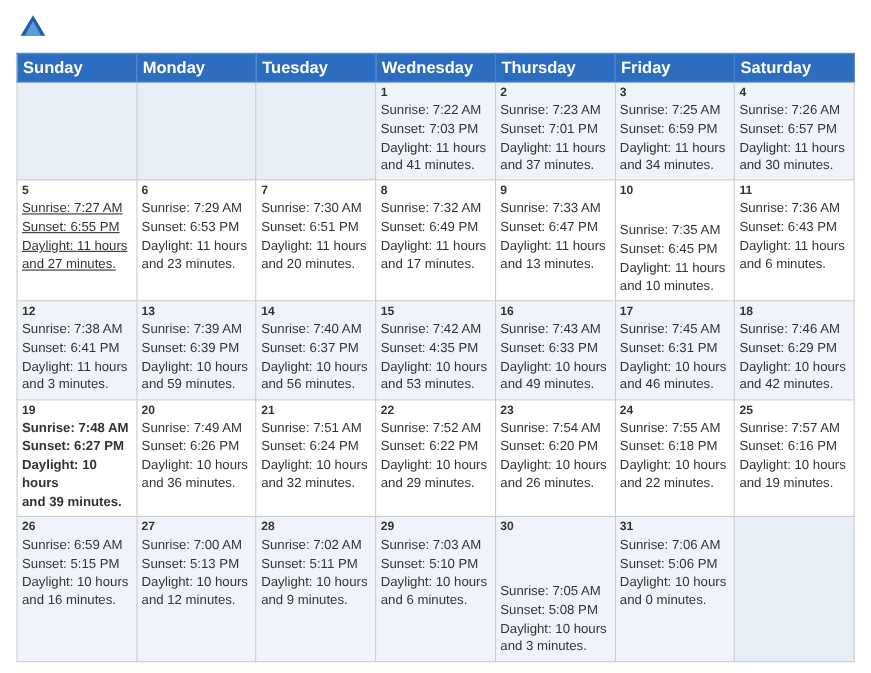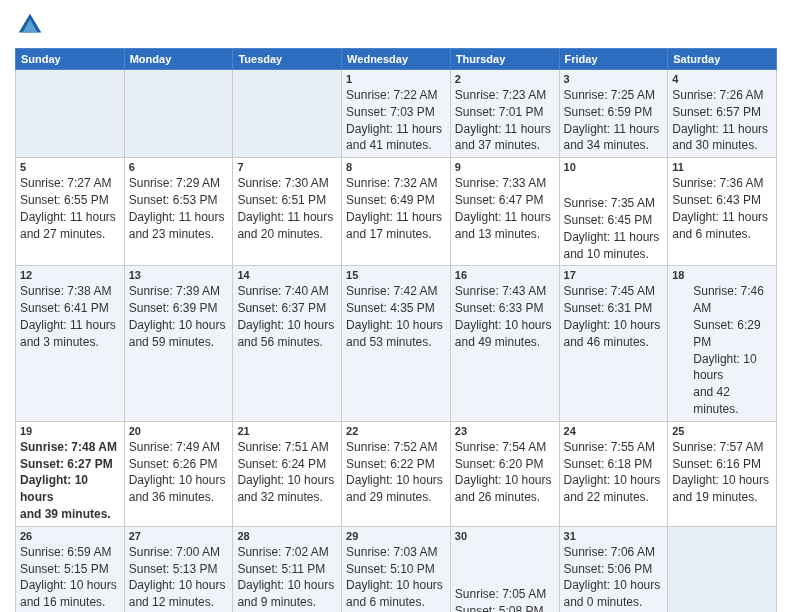--- a/index.html
+++ b/index.html
@@ -63,21 +63,21 @@
     .calendar {
       flex: 1;
       border: 1px solid #ccc;
       border-collapse: collapse;
       width: 100%;
       table-layout: fixed;
     }
     .calendar th {
       background-color: #2c6dbf;
       color: #fff;
-      font-size: 11px;
+      font-size: 15px;
       font-weight: bold;
       text-align: left;
       padding: 4px 5px;
       border: 1px solid #4a82cc;
     }
     .calendar td {
       vertical-align: top;
       border: 1px solid #ccc;
       padding: 3px 4px;
       font-size: 9.5px;
@@ -168,21 +168,21 @@
             <div class="day-number">4</div>
             <div class="day-info" style="white-space: pre-line;">Sunrise: 7:26 AM
 Sunset: 6:57 PM
 Daylight: 11 hours
 and 30 minutes.</div>
           </td>
         </tr>
         <tr>
           <td>
             <div class="day-number">5</div>
-            <div class="day-info" style="white-space: pre-line;">Sunrise: 7:27 AM
+            <div class="day-info" style="white-space: pre-line; text-decoration: underline;">Sunrise: 7:27 AM
 Sunset: 6:55 PM
 Daylight: 11 hours
 and 27 minutes.</div>
           </td>
           <td>
             <div class="day-number">6</div>
             <div class="day-info" style="white-space: pre-line;">Sunrise: 7:29 AM
 Sunset: 6:53 PM
 Daylight: 11 hours
 and 23 minutes.</div>
@@ -261,21 +261,21 @@
           </td>
           <td>
             <div class="day-number">17</div>
             <div class="day-info" style="white-space: pre-line;">Sunrise: 7:45 AM
 Sunset: 6:31 PM
 Daylight: 10 hours
 and 46 minutes.</div>
           </td>
           <td>
             <div class="day-number">18</div>
-            <div class="day-info" style="white-space: pre-line; margin-left: 21px;">Sunrise: 7:46 AM
+            <div class="day-info" style="white-space: pre-line;">Sunrise: 7:46 AM
 Sunset: 6:29 PM
 Daylight: 10 hours
 and 42 minutes.</div>
           </td>
         </tr>
         <tr>
           <td>
             <div class="day-number">19</div>
             <div class="day-info" style="white-space: pre-line; font-weight: bold;">Sunrise: 7:48 AM
 Sunset: 6:27 PM

